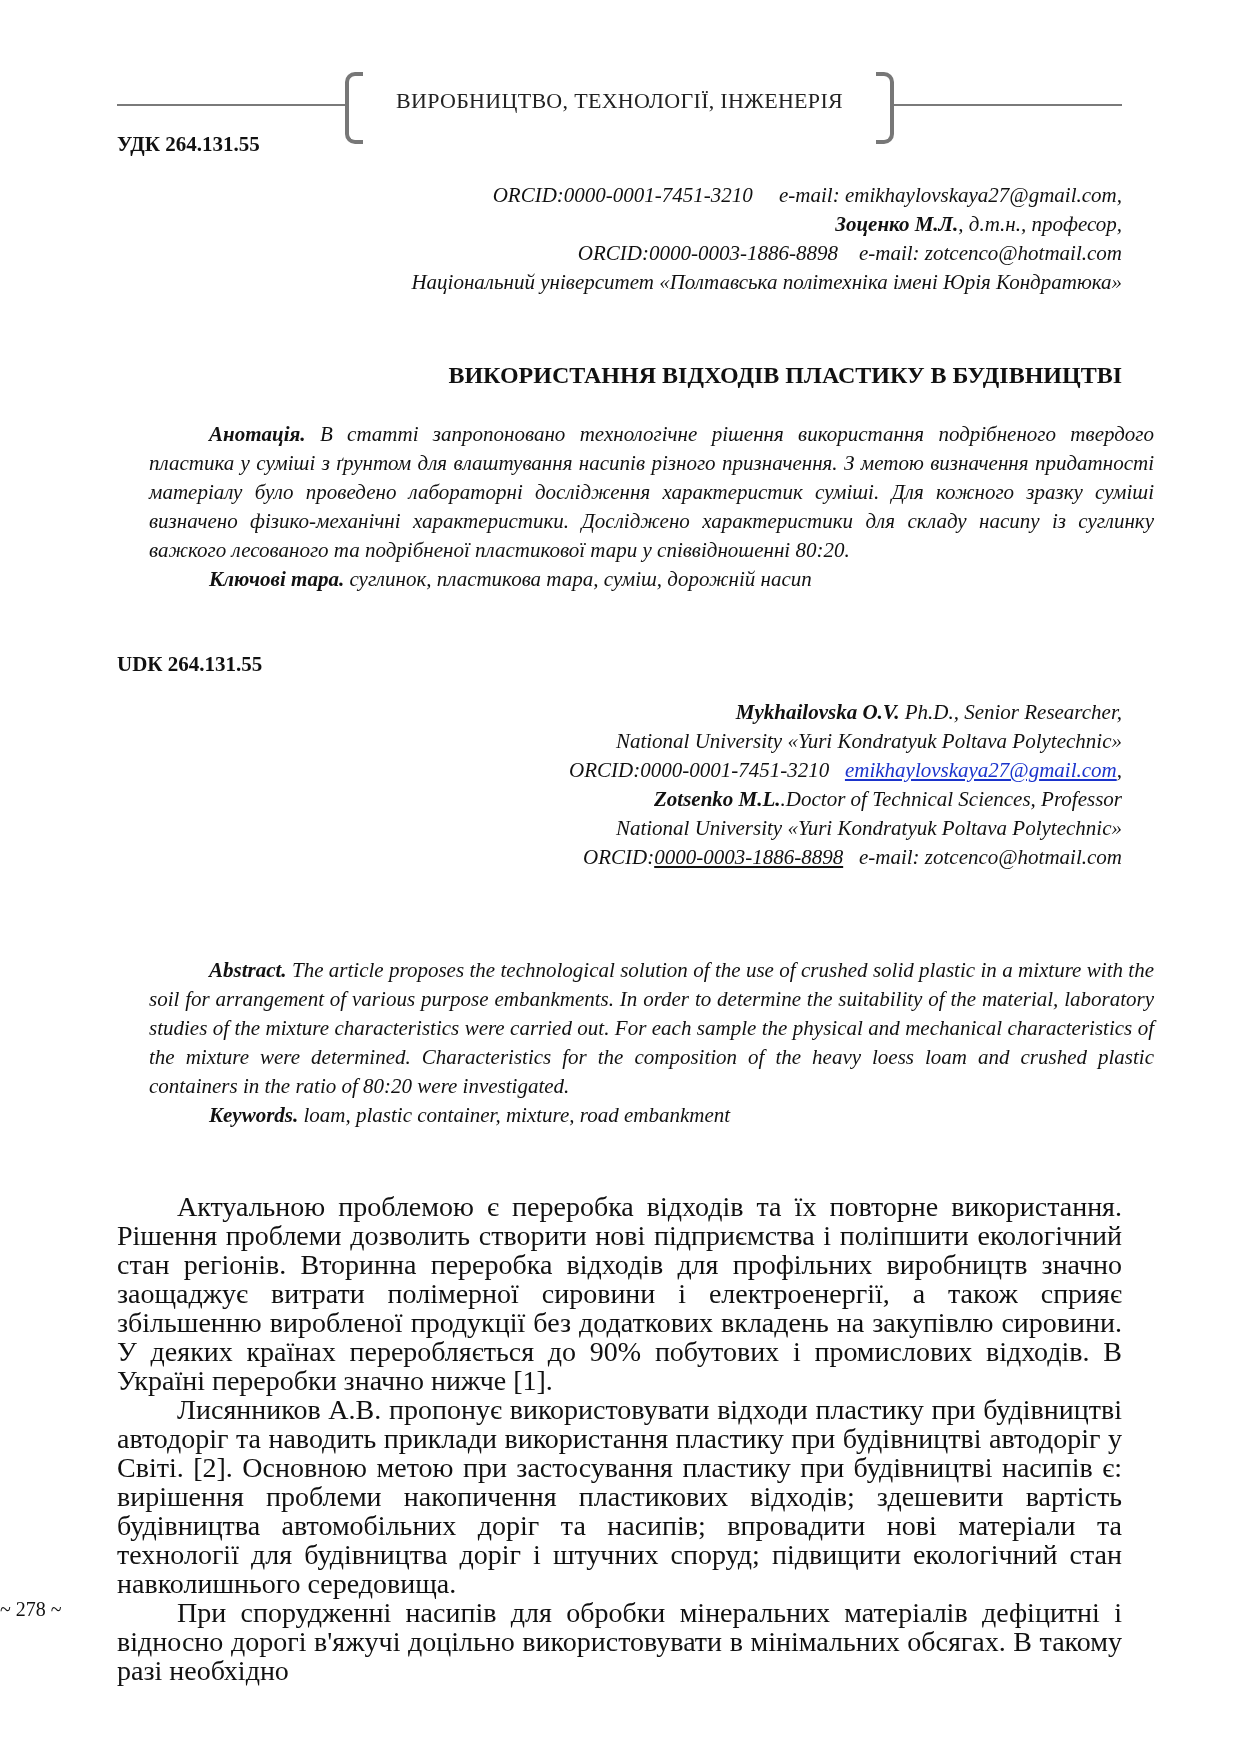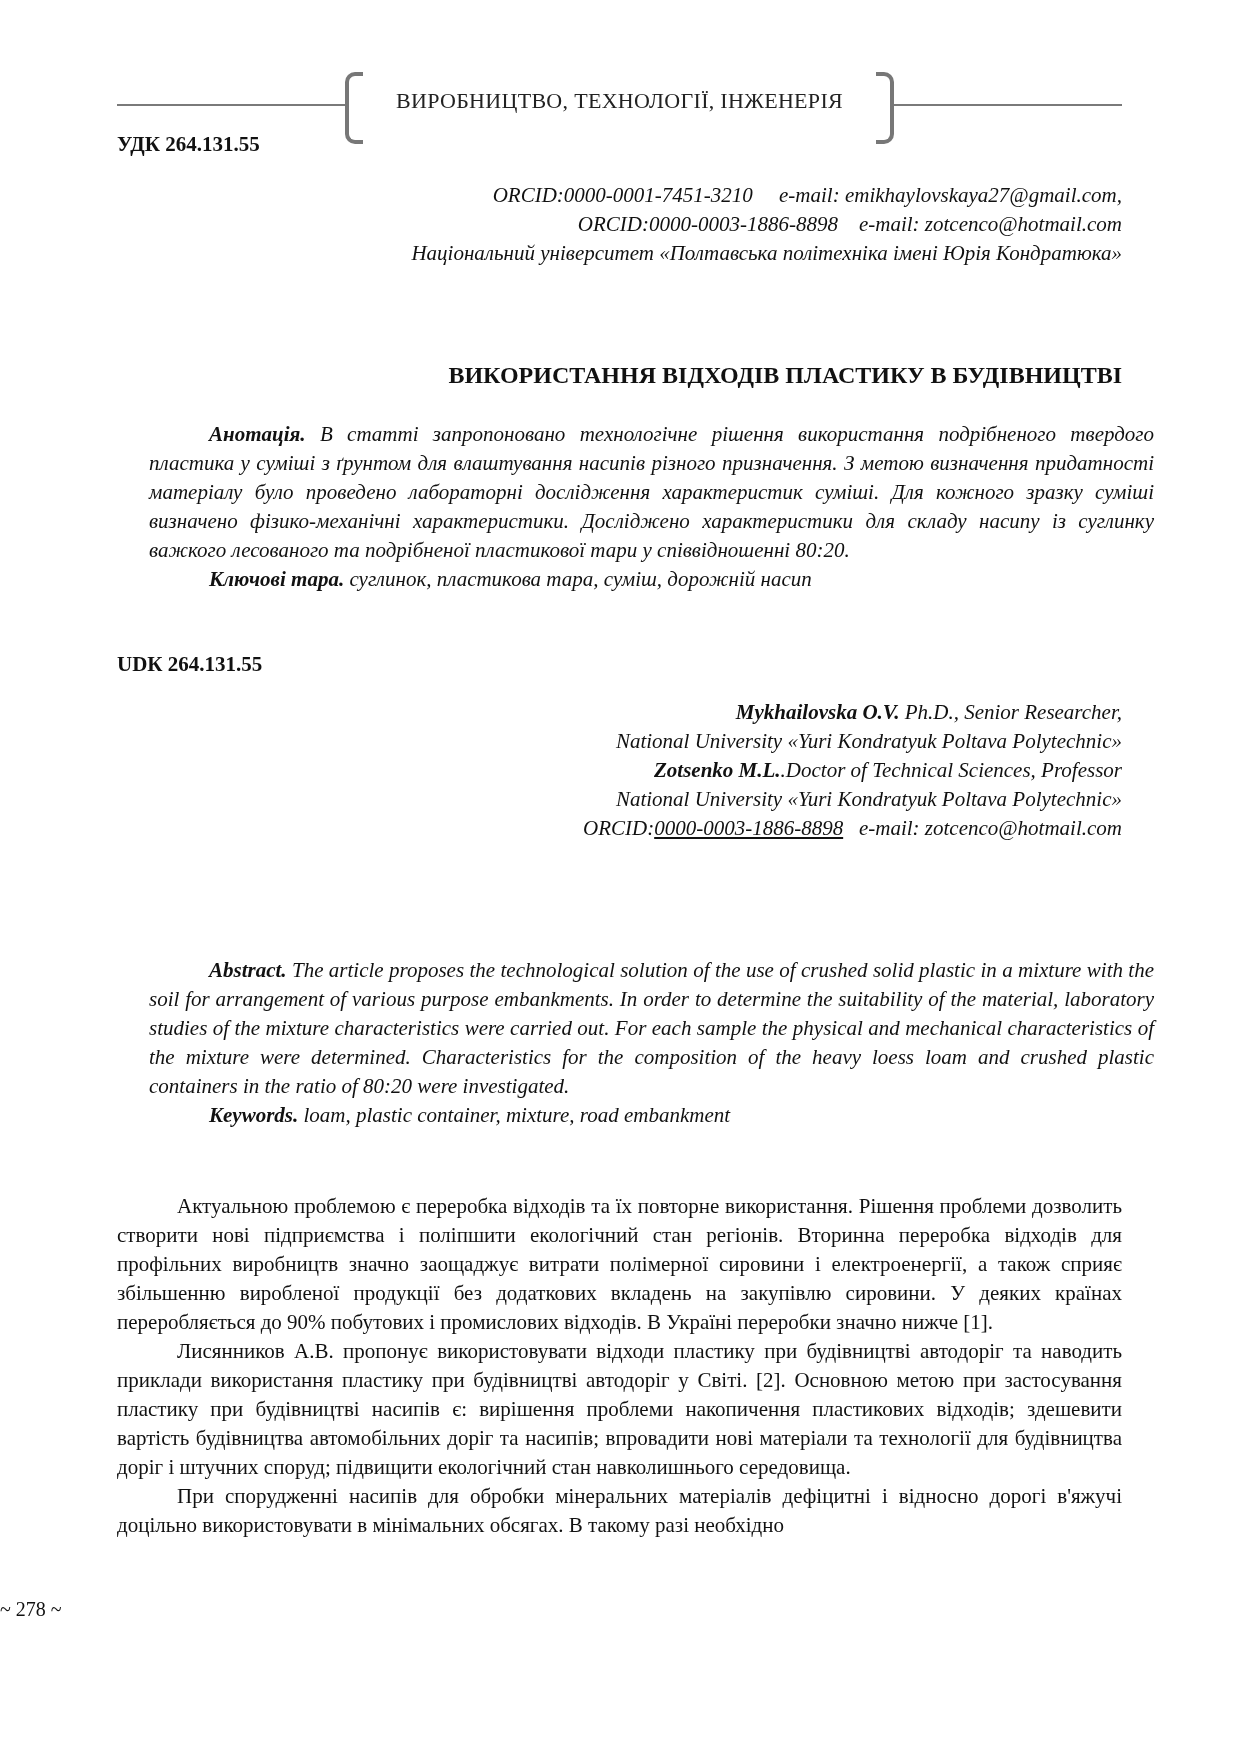--- a/index.html
+++ b/index.html
@@ -21,21 +21,21 @@
   .udk { position: absolute; left: 117px; font-weight: bold; font-size: 21px; }
   .authors { position: absolute; right: 117px; text-align: right; font-style: italic;
              font-size: 21px; line-height: 29px; }
   .authors b { font-style: italic; }
   .title { position: absolute; left: 117px; width: 1005px; text-align: right;
            font-weight: bold; font-size: 24px; }
   .abstract { position: absolute; left: 117px; width: 1005px; font-style: italic;
               font-size: 21px; line-height: 29px; text-align: justify; margin-left: 32px; }
   .abstract .ind { text-indent: 60px; }
   .abstract b { font-style: italic; }
-  .body-text { position: absolute; left: 117px; width: 1005px; font-size: 21px;
+  .body-text { position: absolute; left: 117px; width: 1005px; font-size: 28px;
                line-height: 29px; text-align: justify; }
   .body-text p { margin: 0; text-indent: 60px; }
   a.email { color: #1a33cc; text-decoration: underline; }
   .under { text-decoration: underline; }
   .pageno { position: absolute; top: 1598px; left: 0; width: 1133px; font-size: 20px; }
 </style>
 </head>
 <body>
 
 <div class="page">
@@ -45,36 +45,38 @@
     <div class="brace l"></div>
     <div class="hdr-title">ВИРОБНИЦТВО, ТЕХНОЛОГІЇ, ІНЖЕНЕРІЯ</div>
     <div class="brace r"></div>
     <div class="hdr-line r"></div>
   </div>
 
   <div class="udk" style="top:132px;">УДК 264.131.55</div>
 
   <div class="authors" style="top:181px;">
     <div><span>ORCID:0000-0001-7451-3210</span>&nbsp;&nbsp;&nbsp;&nbsp;&nbsp;<span>e-mail: emikhaylovskaya27@gmail.com,</span></div>
+    <div><b>Зоценко М.Л.</b><span>, д.т.н., професор,</span></div>
     <div><span>ORCID:0000-0003-1886-8898</span>&nbsp;&nbsp;&nbsp;&nbsp;<span>e-mail: zotcenco@hotmail.com</span></div>
     <div>Національний університет «Полтавська політехніка імені Юрія Кондратюка»</div>
   </div>
 
   <div class="title" style="top:362px;">ВИКОРИСТАННЯ ВІДХОДІВ ПЛАСТИКУ В БУДІВНИЦТВІ</div>
 
   <div class="abstract" style="top:420px;">
     <div class="ind"><b>Анотація.</b><span> В статті запропоновано технологічне рішення використання подрібненого твердого пластика у суміші з ґрунтом для влаштування насипів різного призначення. З метою визначення придатності матеріалу було проведено лабораторні дослідження характеристик суміші. Для кожного зразку суміші  визначено фізико-механічні характеристики. Досліджено характеристики для складу насипу  із суглинку важкого лесованого та подрібненої пластикової тари у  співвідношенні 80:20.</span></div>
     <div class="ind"><b>Ключові тара.</b><span> суглинок, пластикова тара, суміш,  дорожній насип</span></div>
   </div>
 
   <div class="udk" style="top:652px;">UDК 264.131.55</div>
 
   <div class="authors" style="top:698px;">
     <div><b>Mykhailovska O.V.</b><span> Ph.D., Senior Researcher,</span></div>
     <div>National University «Yuri Kondratyuk Poltava Polytechnic»</div>
+    <div><span>ORCID:0000-0001-7451-3210</span>&nbsp;&nbsp;&nbsp;<a class="email">emikhaylovskaya27@gmail.com</a><span>,</span></div>
     <div><b>Zotsenko M.L.</b><span>.Doctor of Technical Sciences, Professor</span></div>
     <div>National University «Yuri Kondratyuk Poltava Polytechnic»</div>
     <div><span>ORCID:</span><span class="under">0000-0003-1886-8898</span>&nbsp;&nbsp;&nbsp;<span>e-mail: zotcenco@hotmail.com</span></div>
   </div>
 
 
   <div class="abstract" style="top:956px;">
     <div class="ind"><b>Abstract.</b><span> The article proposes the technological solution of the use of crushed solid plastic in a mixture with the soil for arrangement of various purpose embankments. In order to determine the suitability of the material, laboratory studies of the mixture characteristics were carried out. For each sample  the physical and mechanical characteristics of the mixture were determined. Characteristics for the composition of the heavy loess loam  and crushed plastic containers in the ratio of 80:20 were investigated.</span></div>
     <div class="ind"><b>Keywords.</b><span> loam, plastic container, mixture, road embankment</span></div>
   </div>

